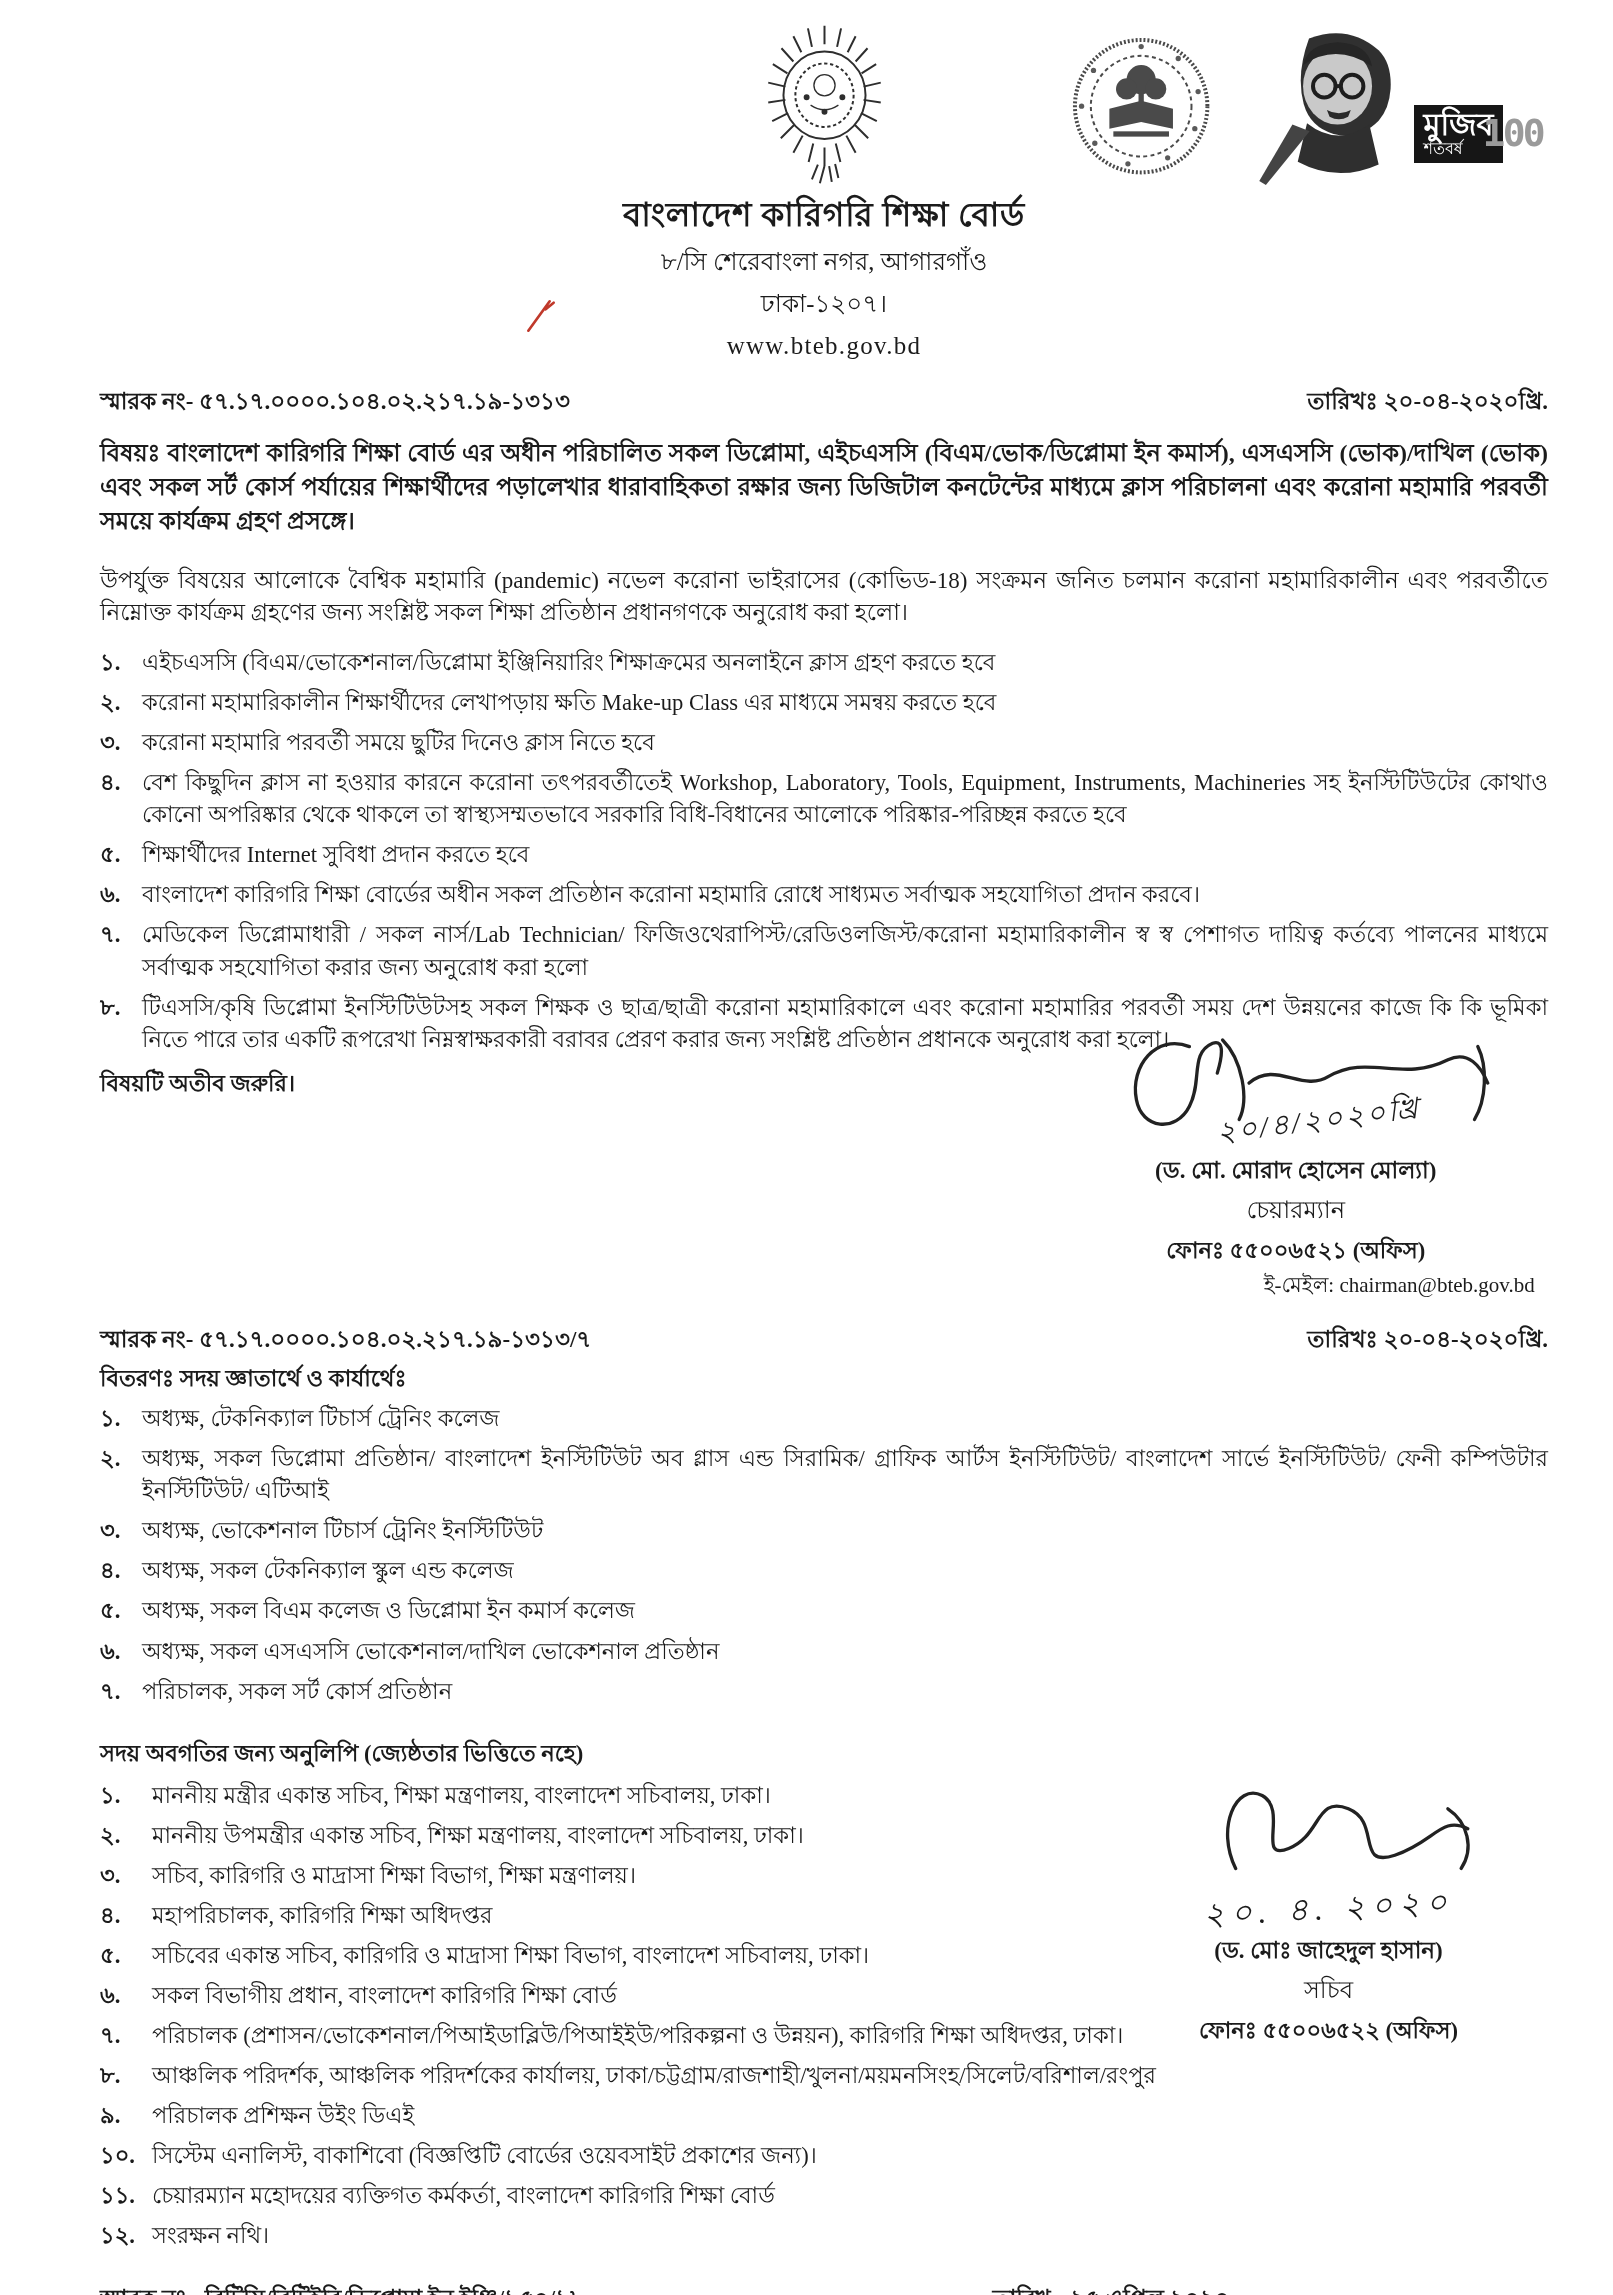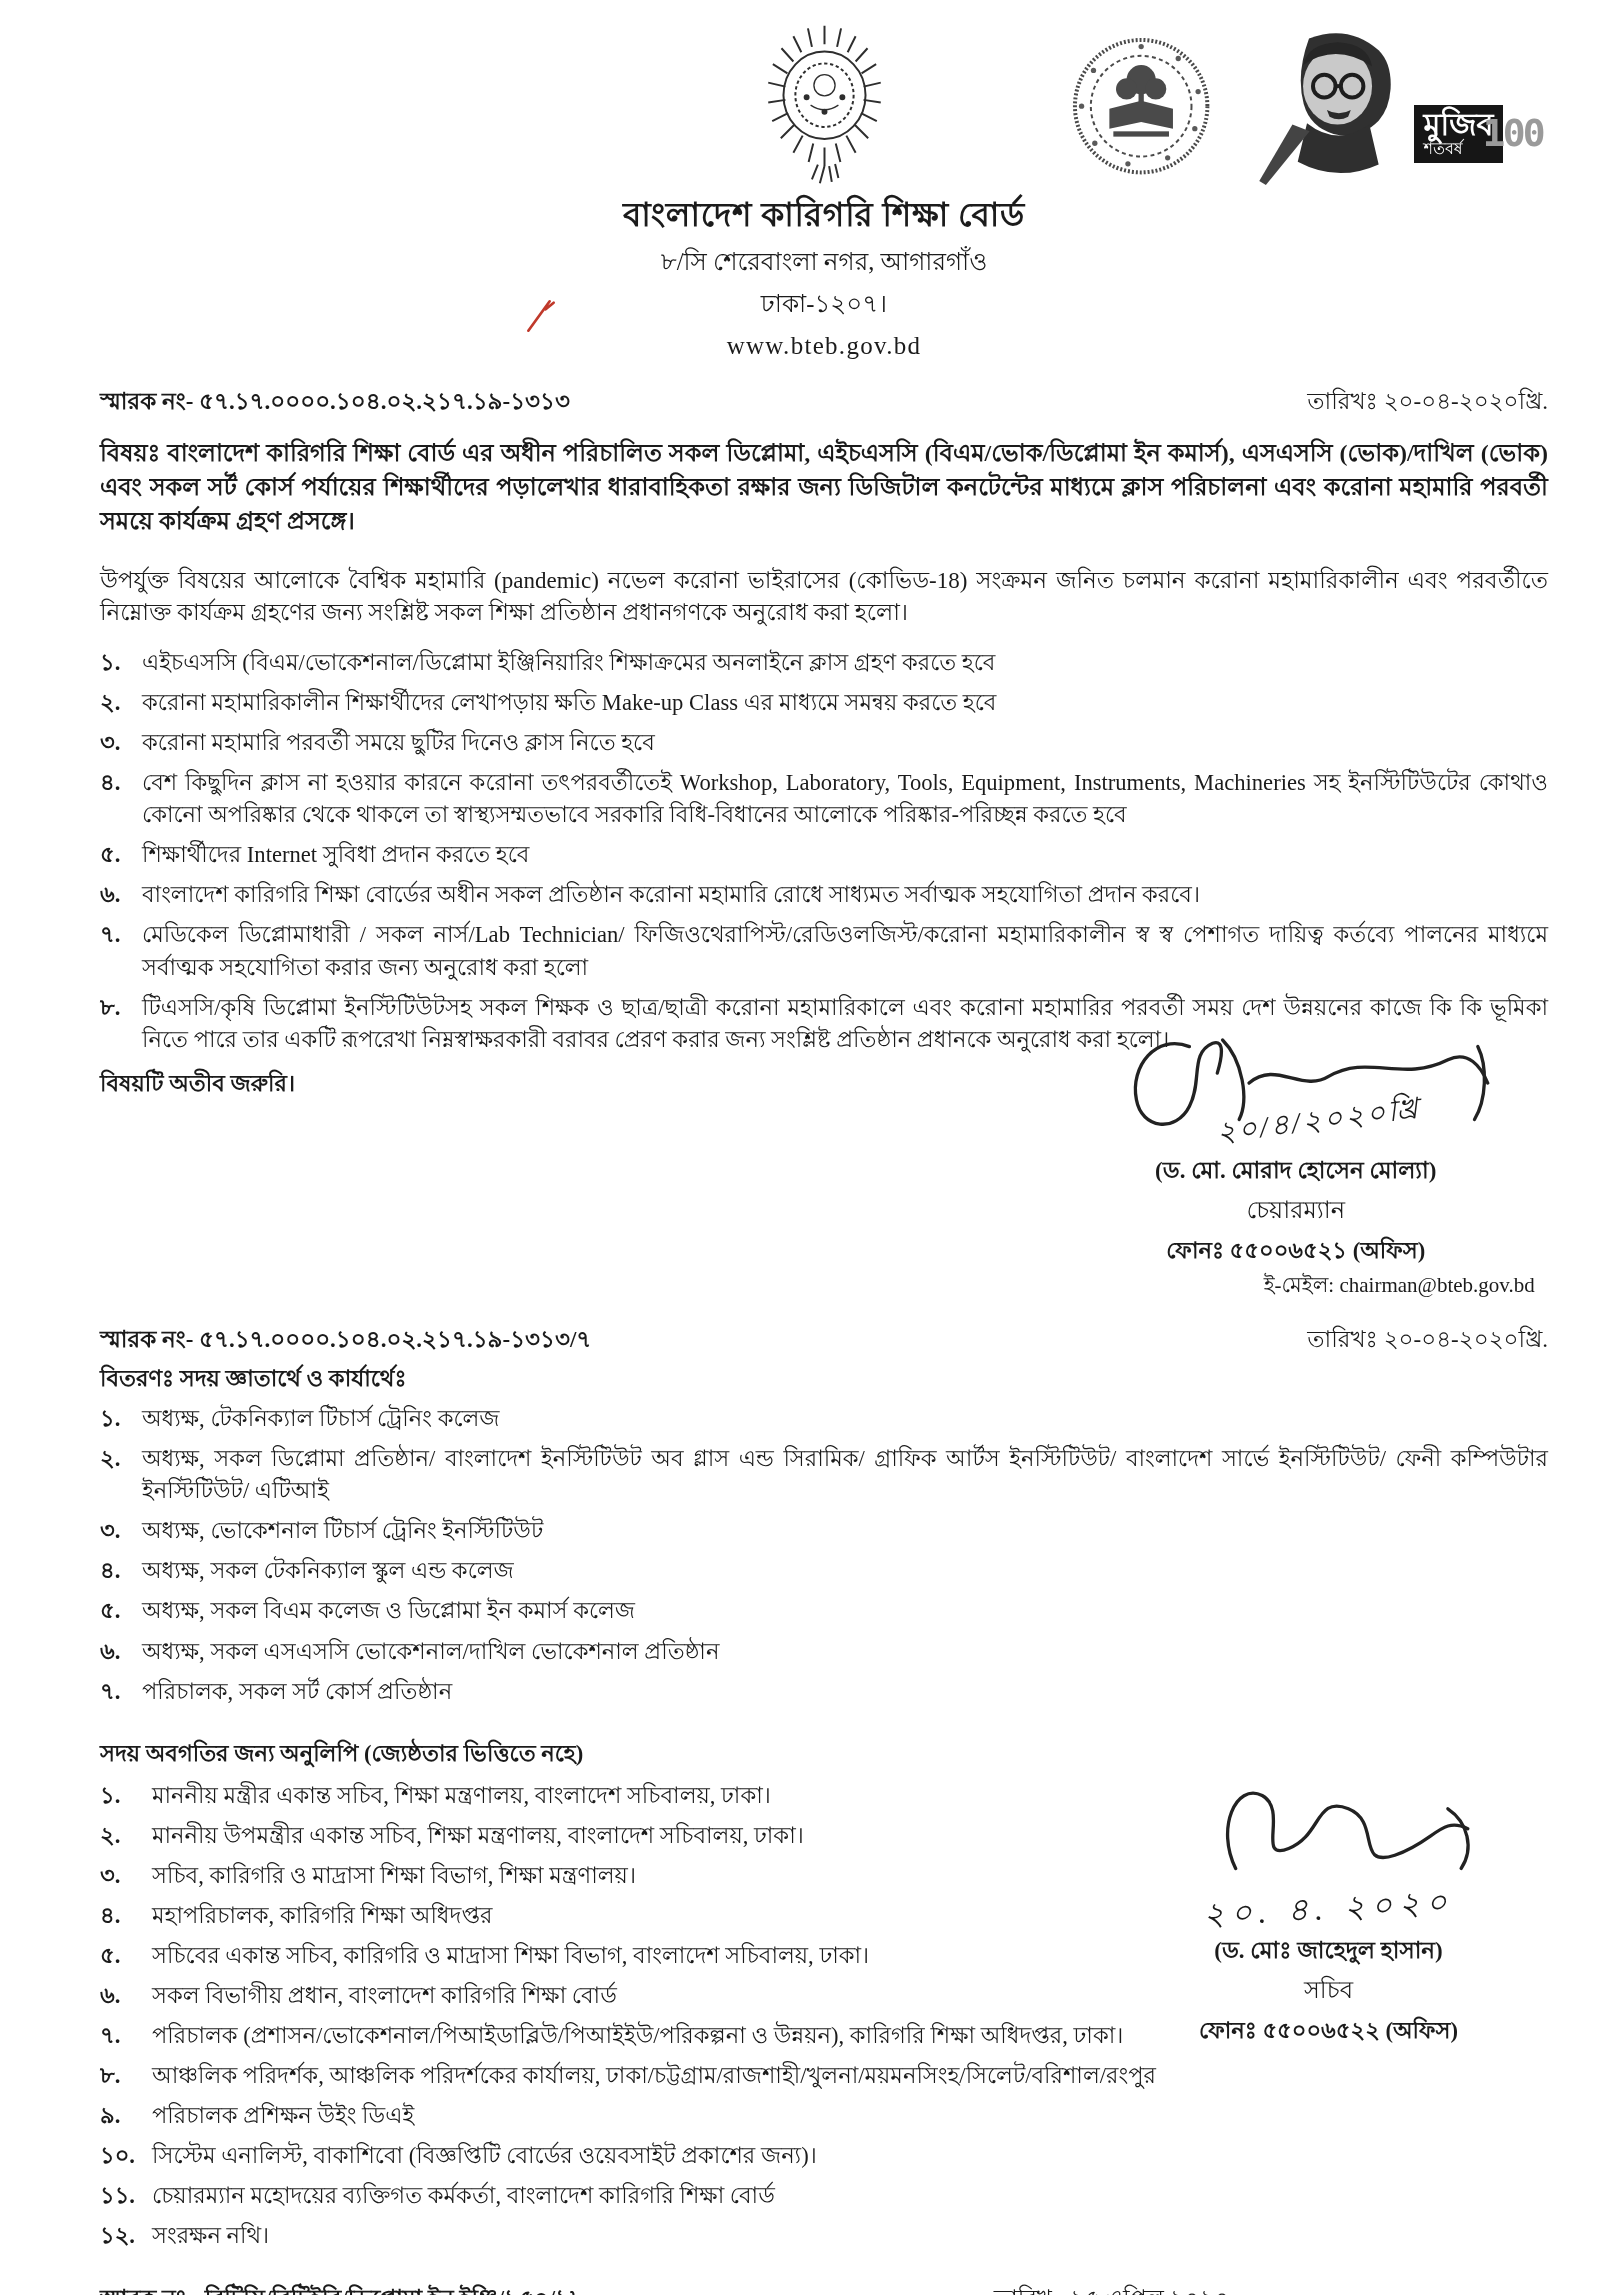--- a/index.html
+++ b/index.html
@@ -25,21 +25,21 @@
   .logo-mujib{position:absolute;top:6.6px;right:40px;width:262px;height:176px;}
   .mujib-box{position:absolute;right:5.3px;bottom:38px;background:#161616;color:#fff;
     padding:4px 9.3px 5.3px 9.3px;line-height:1.05;text-align:left;}
   .mujib-w1{font-size:30.5px;font-weight:700;display:block;}
   .mujib-w2{font-size:16px;display:block;}
   .mujib-100{position:absolute;right:-35px;bottom:40px;font-size:38px;font-weight:700;color:#9a9a9a;
     font-family:"DejaVu Sans Mono",monospace;letter-spacing:-2.7px;}
   
   .memo-row{display:flex;justify-content:space-between;align-items:baseline;margin-top:22.6px;font-size:23px;}
   .memo-row .lbl{font-weight:700;}
-  .memo-row .dt{font-weight:400;}
+  .memo-row .dt{font-weight:700;}
   
   .subject{margin:17px 0 0 0;font-weight:700;text-align:justify;font-size:24px;}
   .intro{margin:26.5px 0 0 0;text-align:justify;font-size:23px;}
   .urgent{margin:12px 0 0 0;font-weight:700;}
   
   .list{margin-top:17px;}
   .li{display:flex;margin-bottom:8px;}
   .li .num{flex:0 0 42px;font-weight:700;}
   .li .txt{flex:1;text-align:justify;}
   .dist-heading,.copy-heading{font-weight:700;margin-top:6.6px;}

